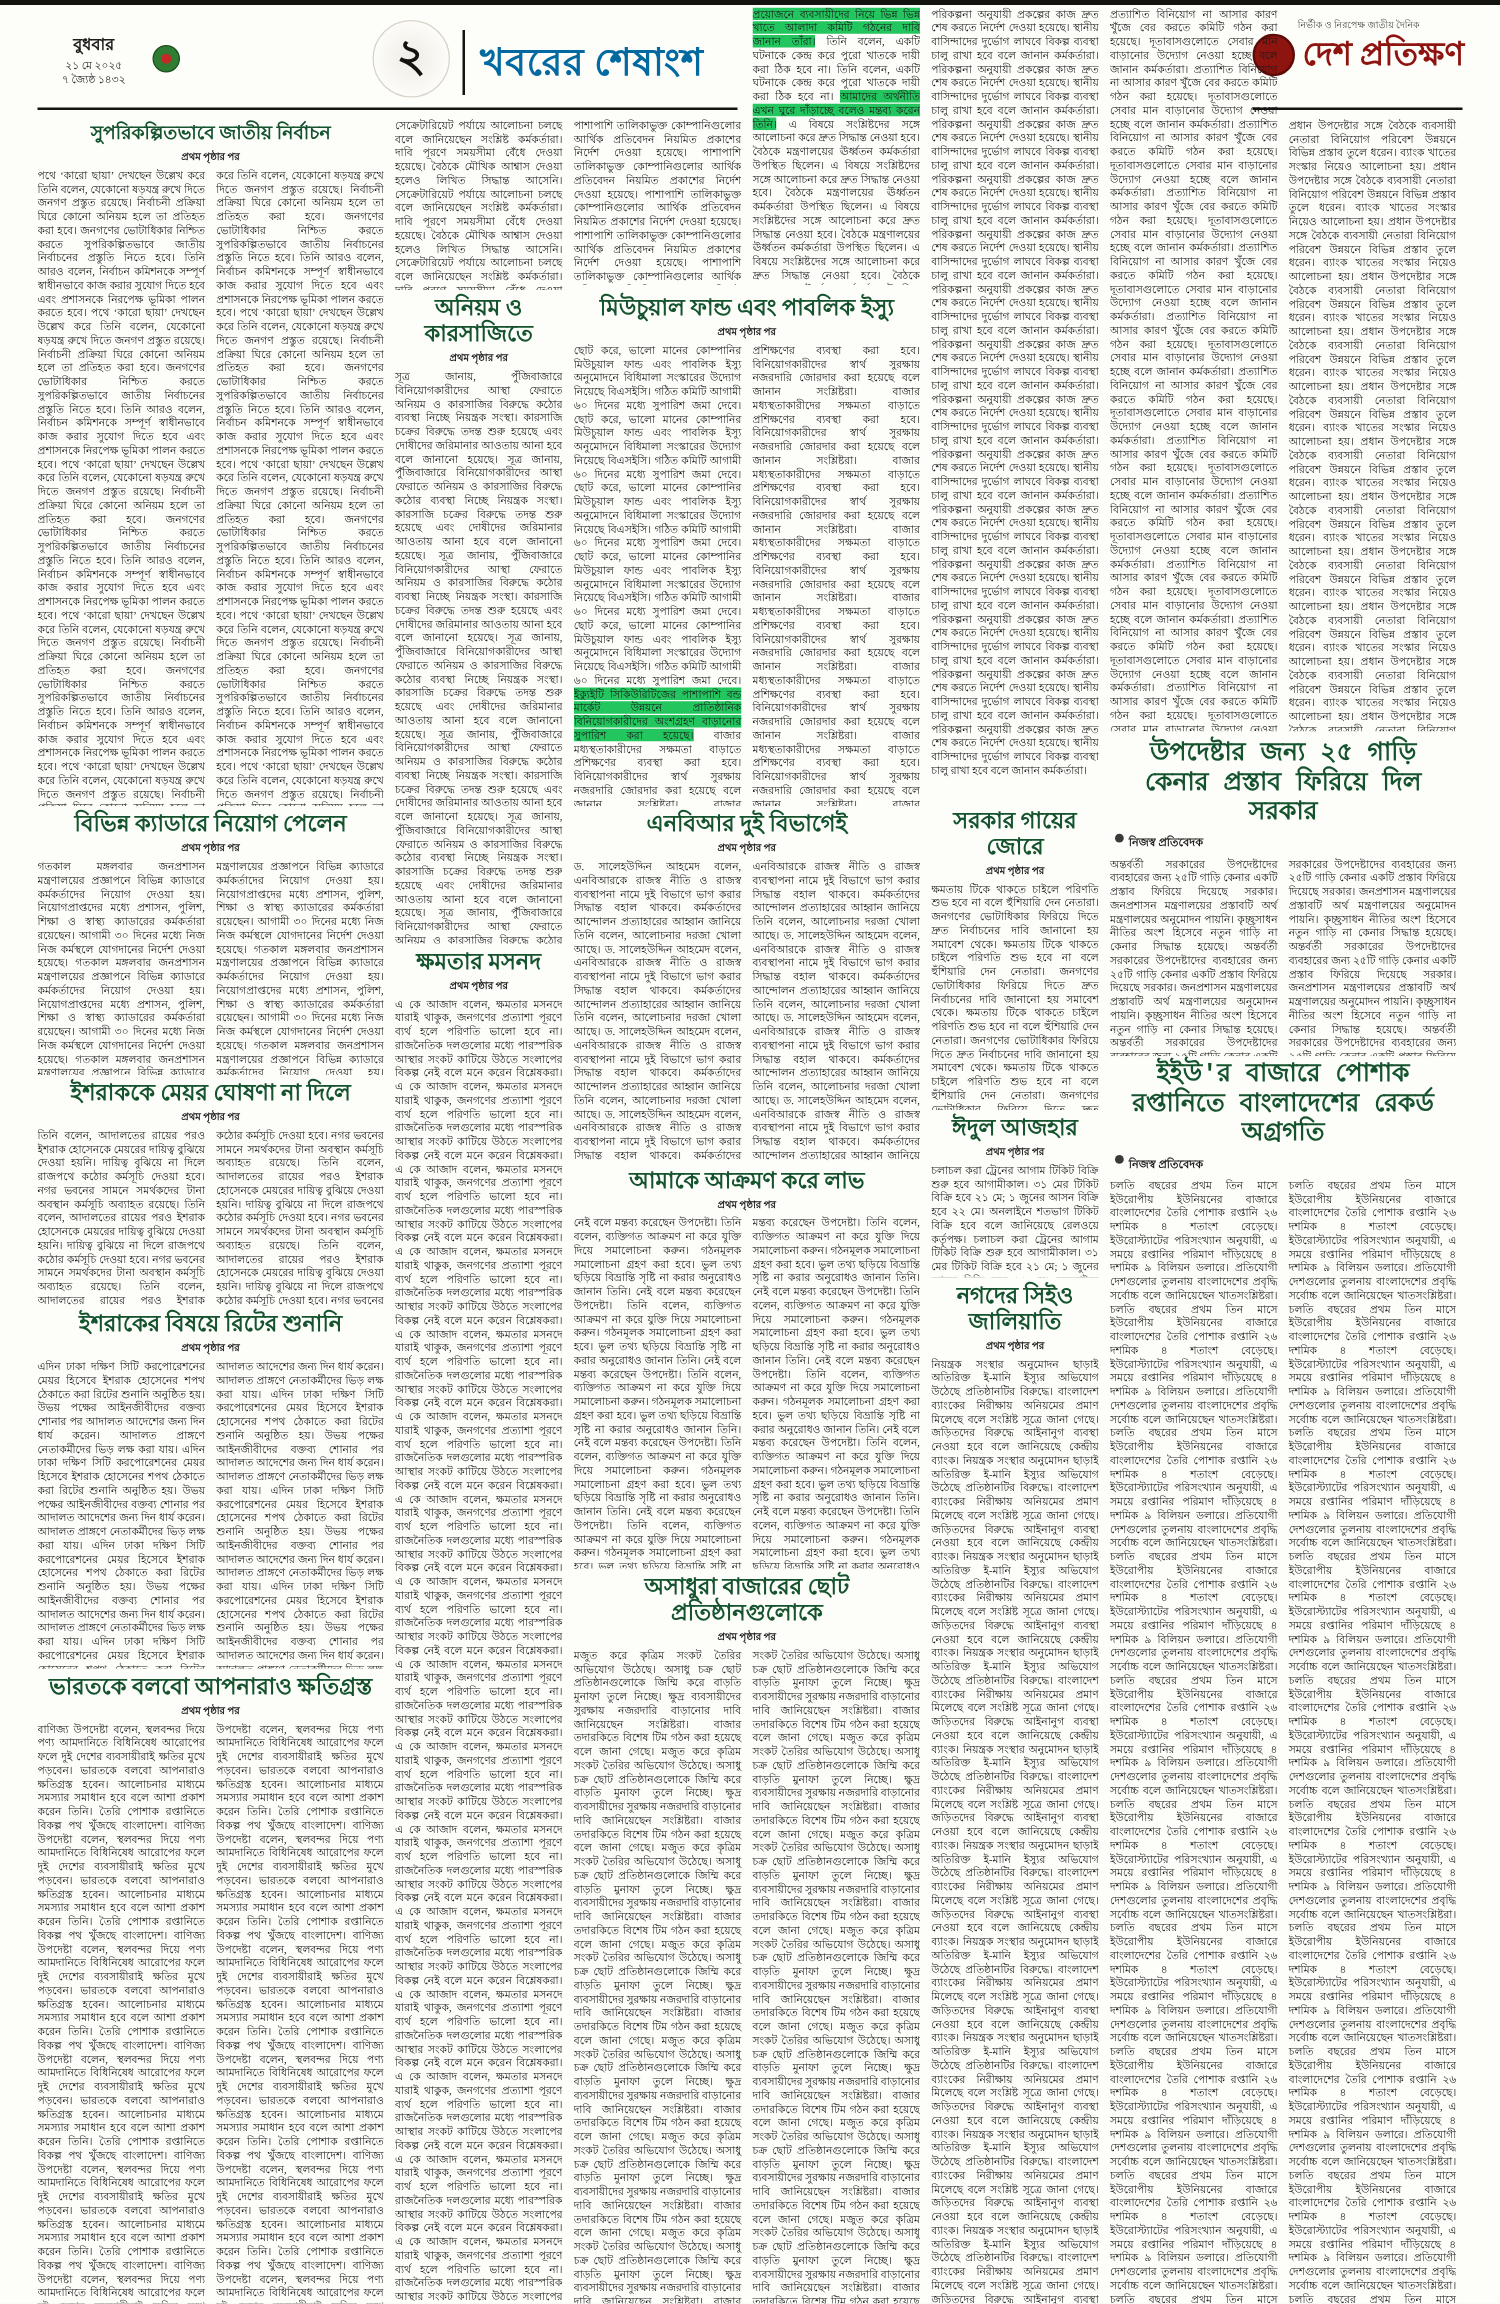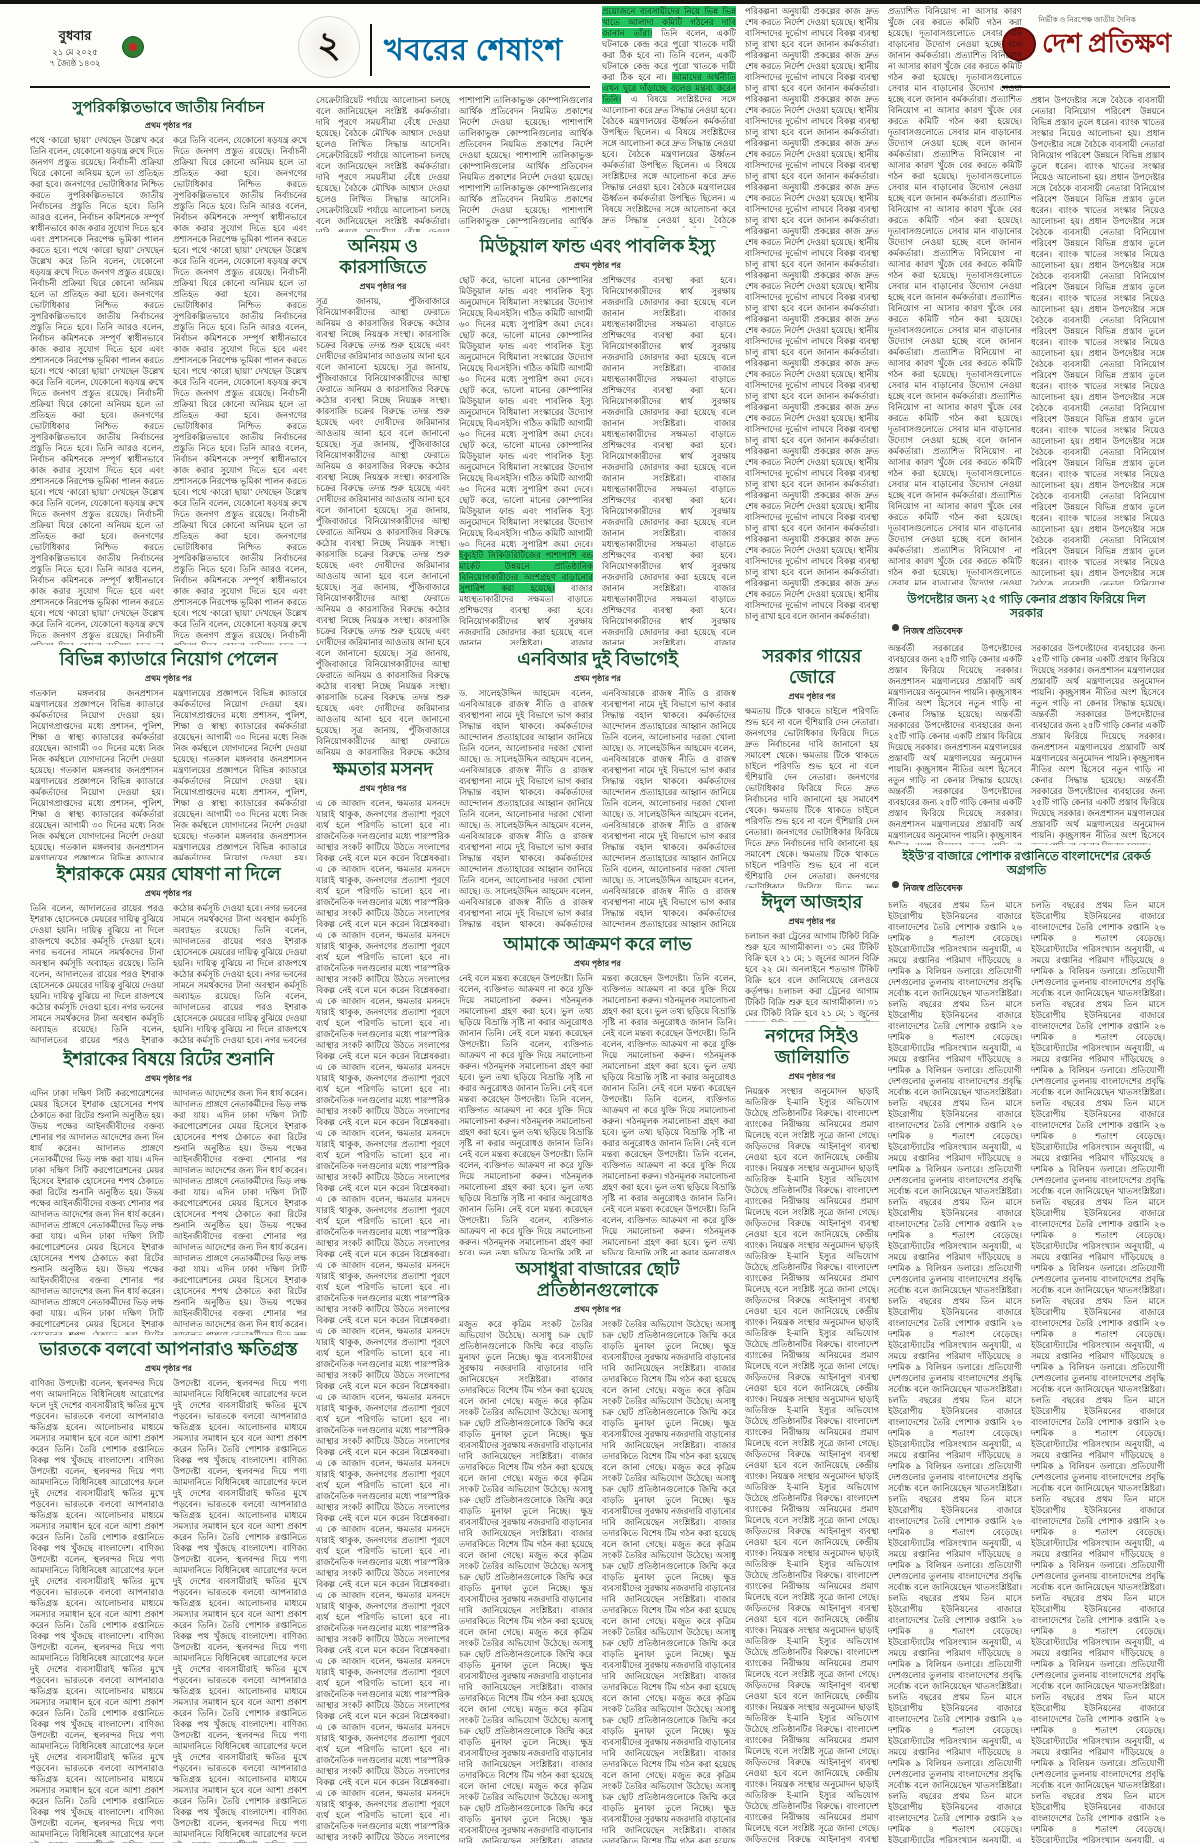--- a/index.html
+++ b/index.html
@@ -26,21 +26,21 @@
   .mast-row { display:flex; align-items:center; gap:6px; }
   .mast-logo { width:34px; height:34px; border-radius:50%; background:#8e1410; border:2px solid #5e0c09; flex:0 0 auto; }
   .tagline { font-size:7.5px; text-align:center; color:#444; margin-bottom:1px; }
   .mast-title { font-size:26px; font-weight:700; color:#8e1410; line-height:1; white-space:nowrap; }
   .rule-left { position:absolute; left:30px; top:86px; width:560px; height:2px; background:#15130f; }
   .rule-right { position:absolute; left:1002px; top:86px; width:168px; height:2px; background:#15130f; }
 
   
   .article { display:flex; flex-direction:column; overflow:hidden; padding-top:3px; }
   .headline { text-align:center; font-weight:700; line-height:1.18; margin:1px 4px 2px; color:#14532d; }
-  .h-lg { font-size:15px; } .h-md { font-size:18px; } .h-xl { font-size:12px; }
+  .h-lg { font-size:15px; } .h-md { font-size:18px; } .h-xl { font-size:20px;font-family:Liberation Mono, monospace; }
   .dateline { text-align:center; font-size:8px; font-weight:700; margin-bottom:3px; color:#222; }
   .byline { font-size:9px; font-weight:700; margin:2px 0 4px 4px; display:flex; gap:4px; }
   .byline-dot { width:7px; height:7px; border-radius:50%; background:#3a3a3a; display:inline-block; }
   .body-text { font-size:8.5px; line-height:11px; text-align:justify; overflow:hidden; flex:1; color:#1b1b1b; }
   .cols2 { column-count:2; column-gap:9px; }
   .hl { background:#22c55e; }
 </style>
 </head>
 <body>
 

